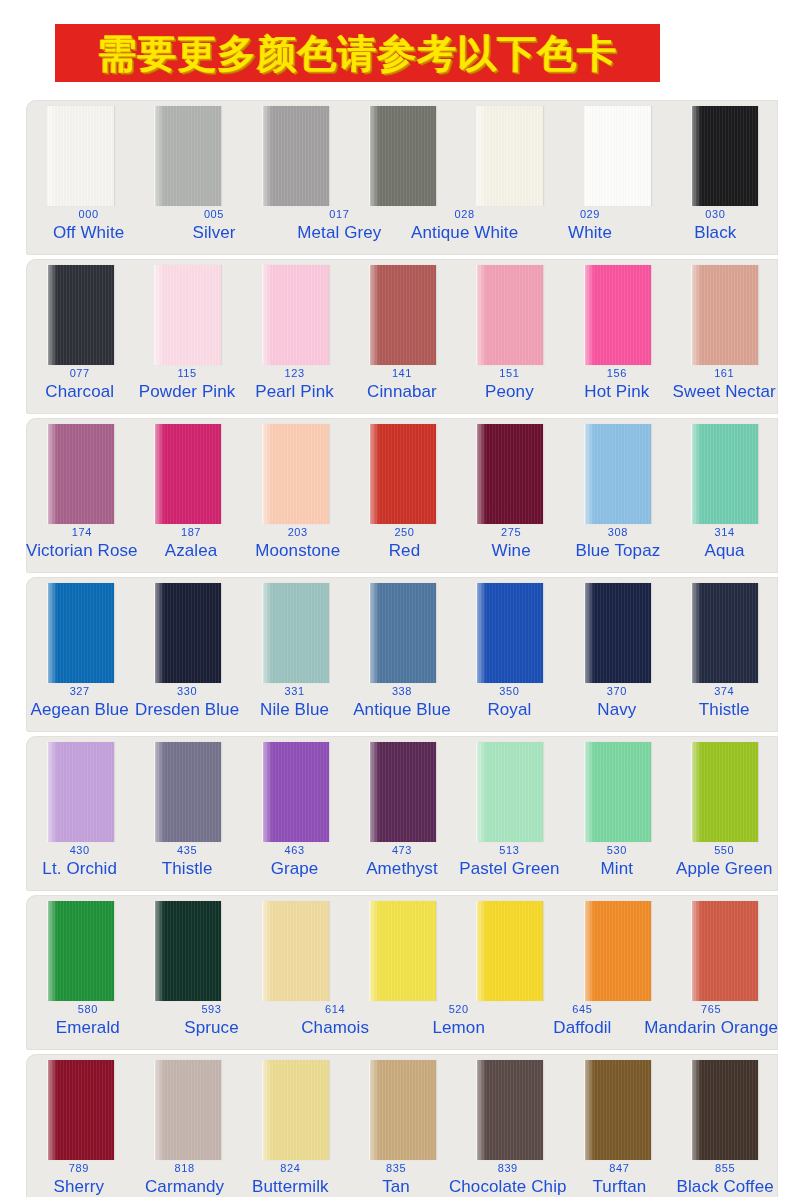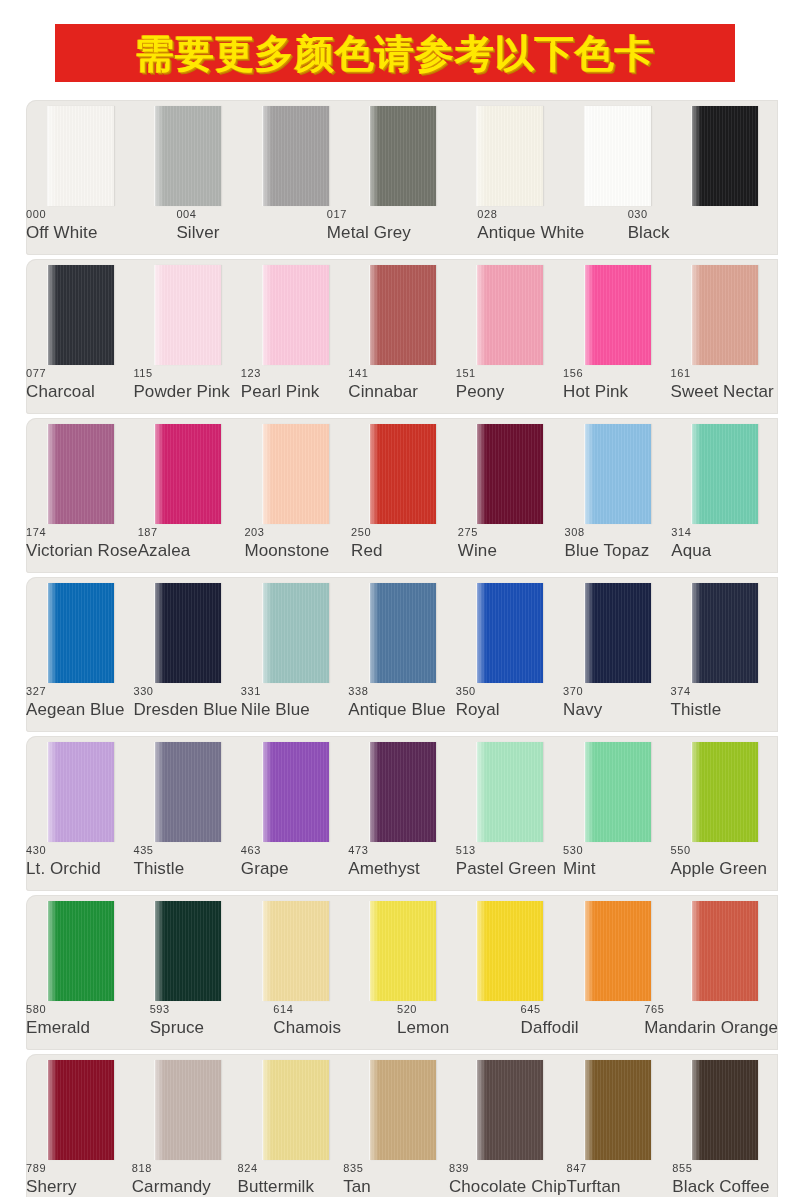--- a/index.html
+++ b/index.html
@@ -18,21 +18,21 @@
     width: 790px;
     height: 1197px;
     background: #ffffff;
   }
 
   
   .banner {
     position: absolute;
     left: 55px;
     top: 24px;
-    width: 680px;
+    width: 605px;
     height: 58px;
     background: #e3231d;
     display: flex;
     align-items: center;
     justify-content: center;
     overflow: hidden;
   }
   .banner-text {
     color: #ffe800;
     font-family: "DejaVu Sans", sans-serif;
@@ -111,21 +111,22 @@
   .label-strip {
     position: absolute;
     left: 0;
     top: 108px;
     width: 752px;
     height: 44px;
     display: flex;
   }
   .label-cell {
     flex: 1 1 0;
-    color: #404040;
+    text-align: center;
+    color: #1d4ed8;
     font-family: "Liberation Sans", sans-serif;
     line-height: 1.25;
   }
   .code {
     display: block;
     font-size: 11px;
     letter-spacing: 0.6px;
   }
   .name {
     display: block;
@@ -174,32 +175,36 @@
             <div class="chip" style="background-color: rgb(27, 27, 29);"></div>
             <div class="chip-sheen"></div>
           </div>
         </div>
         <div class="label-strip">
           <div class="label-cell">
             <span class="code">000</span>
             <span class="name">Off White</span>
           </div>
           <div class="label-cell">
-            <span class="code">004</span>
+            <span class="code">005</span>
             <span class="name">Silver</span>
           </div>
           <div class="label-cell">
             <span class="code">017</span>
             <span class="name">Metal Grey</span>
           </div>
           <div class="label-cell">
             <span class="code">028</span>
             <span class="name">Antique White</span>
           </div>
           <div class="label-cell">
+            <span class="code">029</span>
+            <span class="name">White</span>
+          </div>
+          <div class="label-cell">
             <span class="code">030</span>
             <span class="name">Black</span>
           </div>
         </div>
       </div>
       <div class="row">
         <div class="swatch-strip">
           <div class="cell">
             <div class="chip" style="background-color: rgb(46, 49, 56);"></div>
             <div class="chip-sheen"></div>

